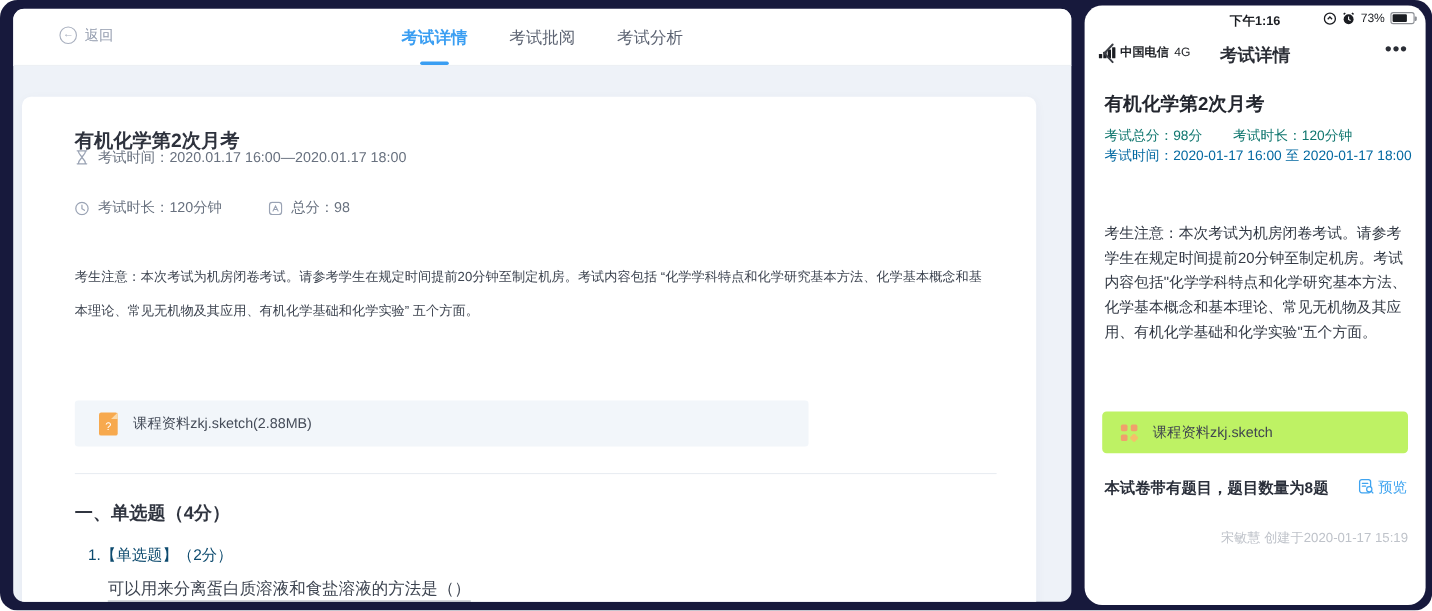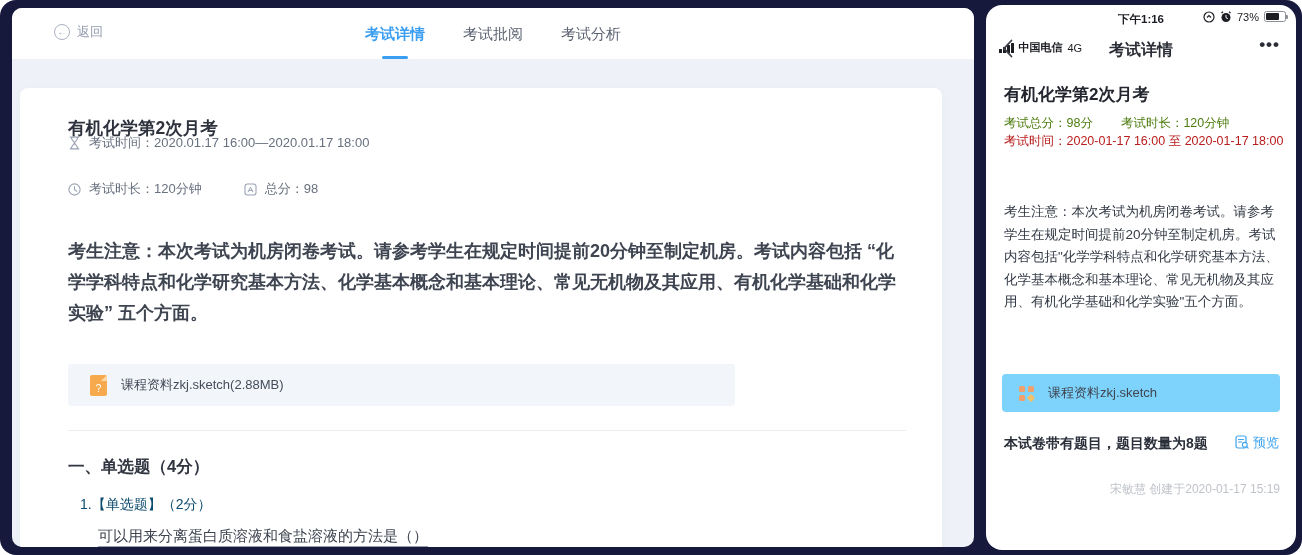--- a/index.html
+++ b/index.html
@@ -13,21 +13,21 @@
   .back-circle{width:16px;height:16px;border:1px solid #a9b0bf;border-radius:50%;display:flex;align-items:center;justify-content:center;font-size:10px;line-height:1;color:#a9b0bf;}
   .tabs{position:absolute;left:0;top:0;width:100%;height:52px;display:flex;align-items:center;justify-content:center;gap:34px;}
   .tab{position:relative;font-size:15px;color:#5c6372;cursor:pointer;padding:14px 2px;}
   .tab.active{color:#3a9ef2;font-weight:bold;}
   .tab.active::after{content:"";position:absolute;left:50%;transform:translateX(-50%);bottom:-1px;width:26px;height:3px;border-radius:2px;background:#3a9ef2;}
   .d-card{position:absolute;left:8px;top:80px;width:922px;height:480px;background:#fff;border-radius:8px;box-shadow:0 2px 10px rgba(30,50,90,.04);}
   .d-title{position:absolute;left:48px;top:28px;font-size:17.5px;font-weight:bold;color:#2e323d;}
   .meta-row{position:absolute;display:flex;align-items:center;gap:8px;font-size:13px;color:#68717f;}
   .meta-row .ico{display:flex;align-items:center;color:#9aa3b4;}
   .meta-gap{width:26px;}
-  .d-notice{position:absolute;left:48px;top:148px;width:836px;font-size:18px;line-height:31px;color:#3e4551;font-weight:bold;}
+  .d-notice{position:absolute;left:48px;top:148px;width:836px;font-size:12px;line-height:31px;color:#3e4551;}
   .d-attach{position:absolute;left:48px;top:276px;width:667px;height:42px;background:#f2f6fa;border-radius:3px;display:flex;align-items:center;gap:14px;padding-left:22px;cursor:pointer;}
   .file-icon{position:relative;width:17px;height:21px;background:#f7a94e;border-radius:2px;display:flex;align-items:flex-end;justify-content:center;color:#fff;font-size:10px;padding-bottom:2px;}
   .file-icon::after{content:"";position:absolute;right:0;top:0;border-style:solid;border-width:0 6px 6px 0;border-color:transparent #fbd9a8 transparent transparent;transform:rotate(90deg);}
   .d-attach-label{font-size:13px;color:#454c59;}
   .d-divider{position:absolute;left:48px;top:342px;width:838px;height:1px;background:#e9edf2;}
   .d-section{position:absolute;left:48px;top:368px;font-size:16.5px;font-weight:bold;color:#303540;}
   .d-q-header{position:absolute;left:60px;top:408px;font-size:14px;color:#0c4a6e;}
   .d-q-text{position:absolute;left:78px;top:439px;font-size:15px;line-height:18px;color:#3e4551;border-bottom:1px solid #9aa0aa;padding-bottom:1px;}
 
   
@@ -40,24 +40,24 @@
   .signal{display:flex;align-items:flex-end;gap:1.5px;height:10px;}
   .signal i{display:block;width:2.5px;background:#1b1d22;border-radius:.5px;}
   .battery{position:relative;width:22px;height:11px;border:1px solid #8c8f95;border-radius:2.5px;padding:1px;}
   .battery::after{content:"";position:absolute;right:-3px;top:3px;width:2px;height:4px;background:#8c8f95;border-radius:0 1px 1px 0;}
   .battery i{display:block;height:100%;width:73%;background:#1b1d22;border-radius:1px;}
   .m-nav{position:absolute;left:0;top:28px;width:100%;height:32px;}
   .m-back{position:absolute;left:16px;top:6px;cursor:pointer;}
   .m-nav-title{position:absolute;left:0;width:100%;top:7px;text-align:center;font-size:16px;font-weight:bold;color:#2b2e36;}
   .m-more{position:absolute;right:16px;top:2px;font-size:17px;font-weight:bold;letter-spacing:1px;color:#2b2e36;cursor:pointer;}
   .m-title{position:absolute;left:18px;top:78px;font-size:17px;font-weight:bold;color:#23262e;}
-  .m-meta1{position:absolute;left:18px;top:110px;display:flex;gap:28px;font-size:12.5px;color:#4d7c0f;}
-  .m-meta2{position:absolute;left:18px;top:128px;font-size:12.5px;color:#b91c1c;}
+  .m-meta1{position:absolute;left:18px;top:110px;display:flex;gap:28px;font-size:12.5px;color:#0f766e;}
+  .m-meta2{position:absolute;left:18px;top:128px;font-size:12.5px;color:#0369a1;}
   .m-notice{position:absolute;left:18px;top:196px;width:276px;font-size:13.5px;line-height:22.5px;color:#333a45;}
-  .m-attach{position:absolute;left:16px;top:369px;width:278px;height:38px;background:#7dd3fc;border-radius:4px;display:flex;align-items:center;gap:14px;padding-left:17px;cursor:pointer;}
+  .m-attach{position:absolute;left:16px;top:369px;width:278px;height:38px;background:#bef264;border-radius:4px;display:flex;align-items:center;gap:14px;padding-left:17px;cursor:pointer;}
   .grid-icon{position:relative;width:15px;height:15px;}
   .grid-icon i{position:absolute;width:6px;height:6px;border-radius:1.5px;background:#f0a06c;}
   .grid-icon i:nth-child(1){left:0;top:0;}
   .grid-icon i:nth-child(2){right:0;top:0;}
   .grid-icon i:nth-child(3){left:0;bottom:0;}
   .grid-icon i:nth-child(4){right:0;bottom:0;background:#f4c06a;transform:rotate(45deg);}
   .m-attach-label{font-size:13px;color:#40454f;}
   .m-qinfo{position:absolute;left:18px;top:430px;font-size:14px;font-weight:bold;color:#2a2f3a;}
   .m-preview{position:absolute;right:17px;top:429px;display:flex;align-items:center;gap:4px;font-size:13px;color:#3fa4f0;cursor:pointer;}
   .m-creator{position:absolute;right:16px;top:476px;font-size:12px;color:#bfc3ca;}

